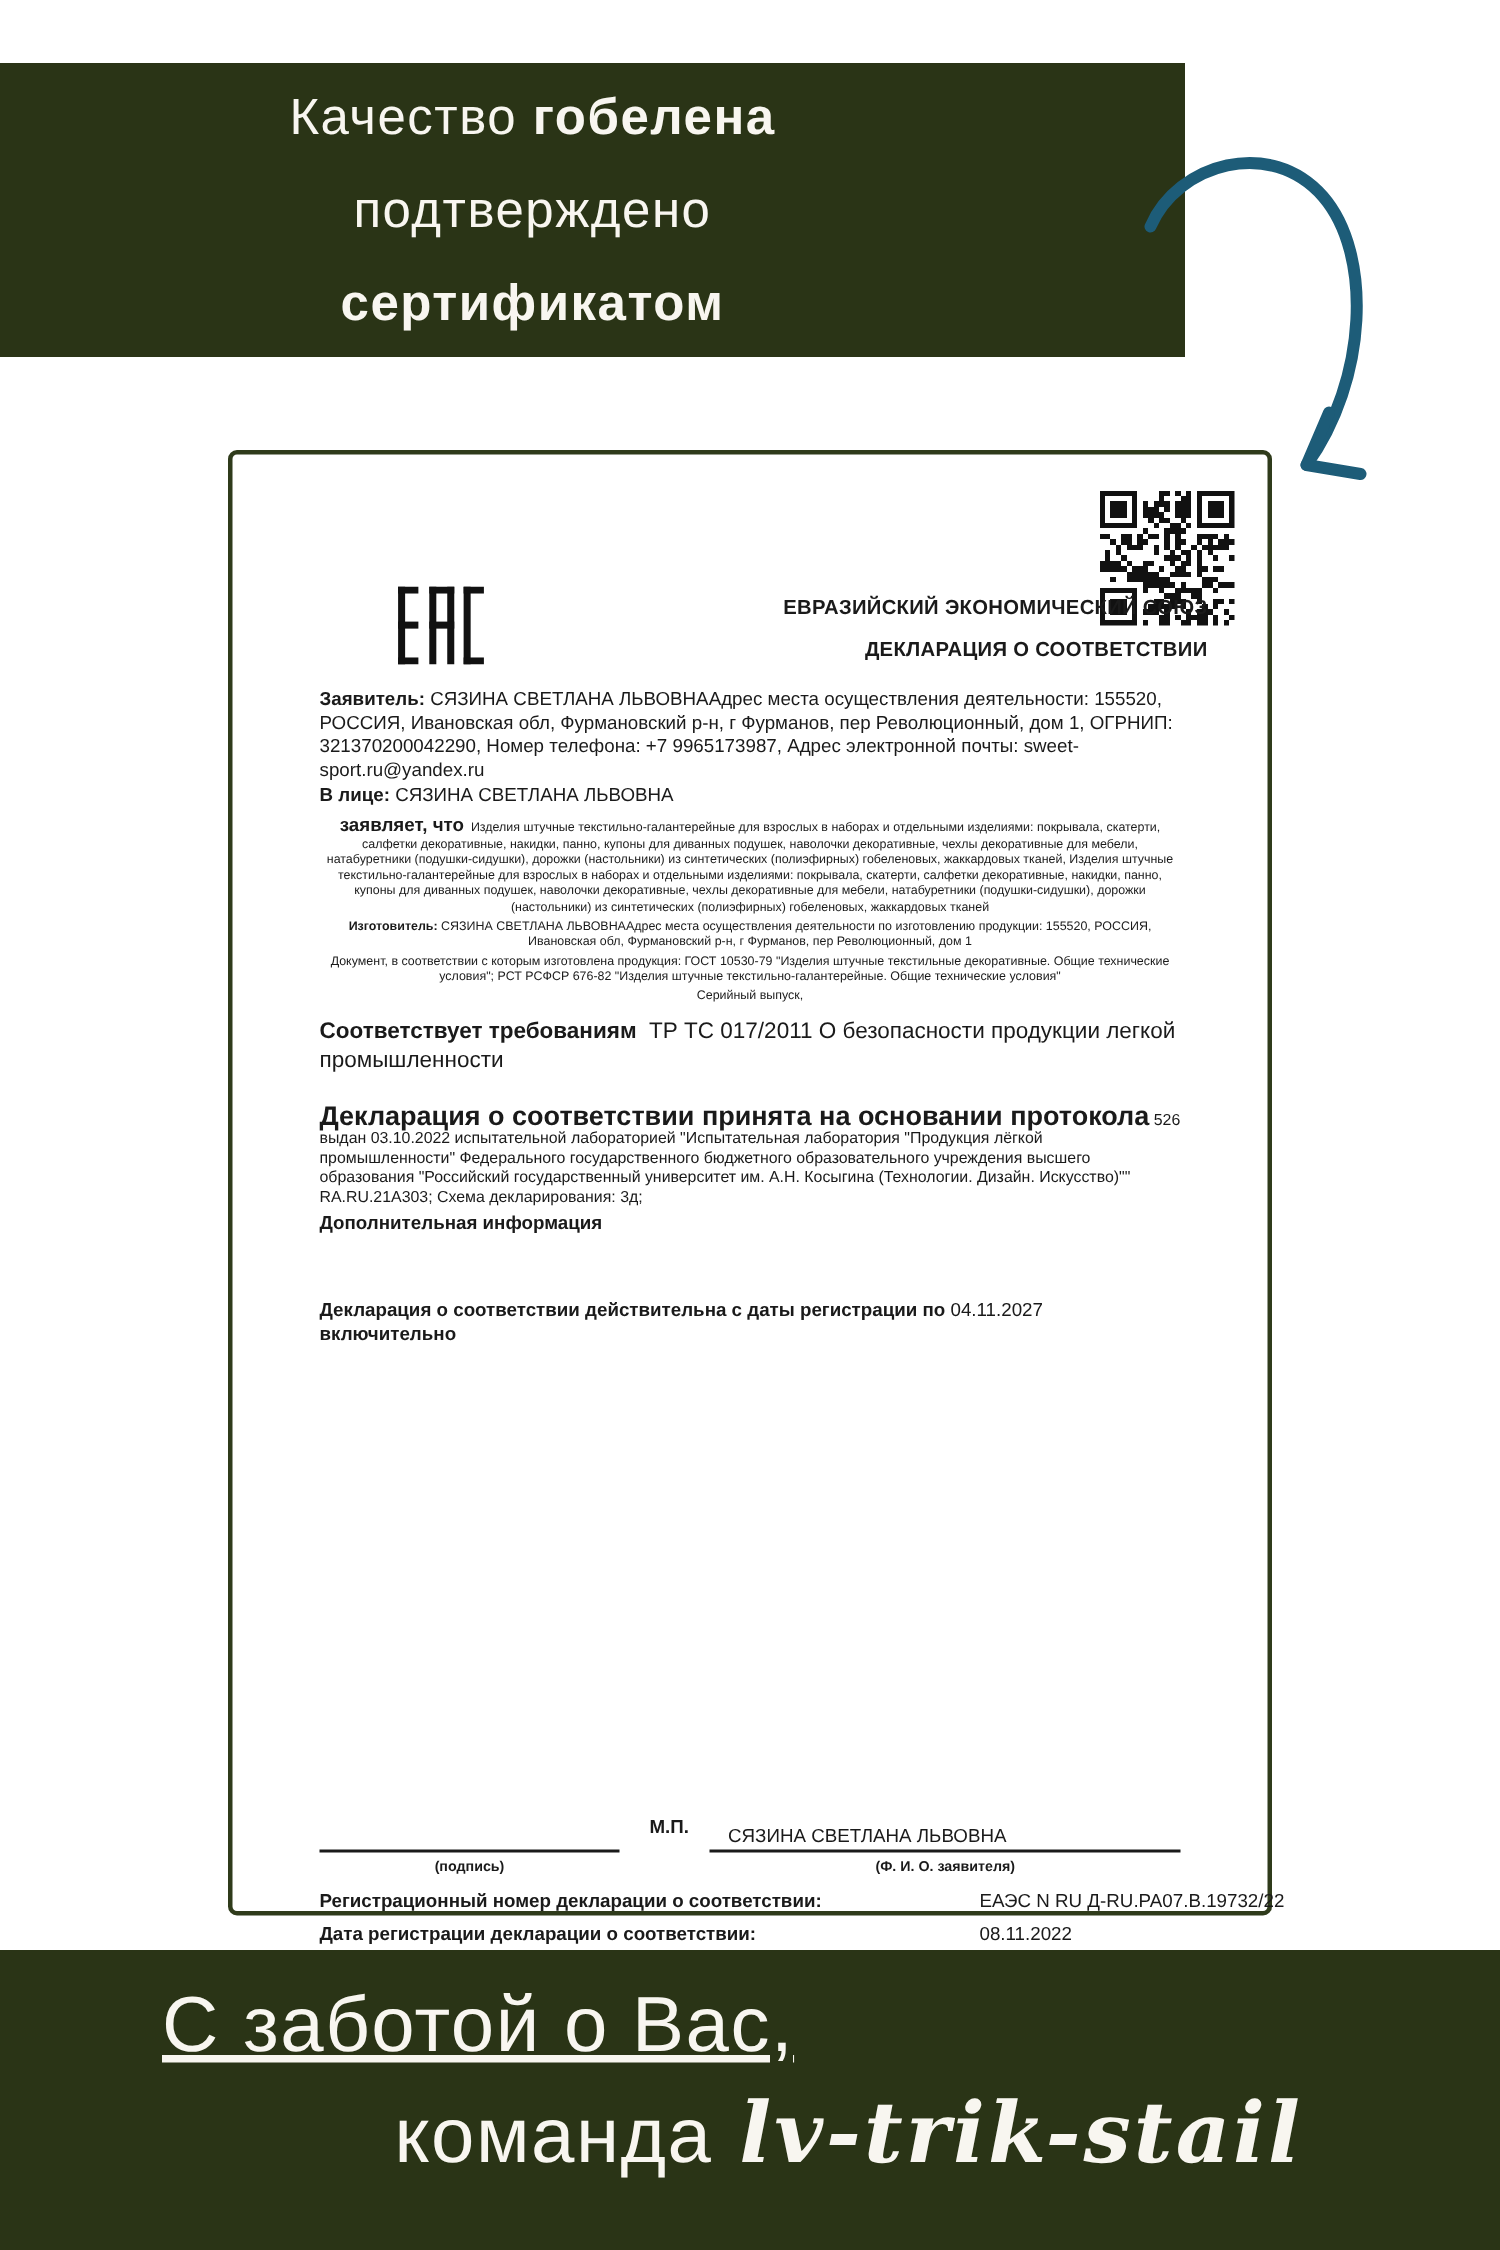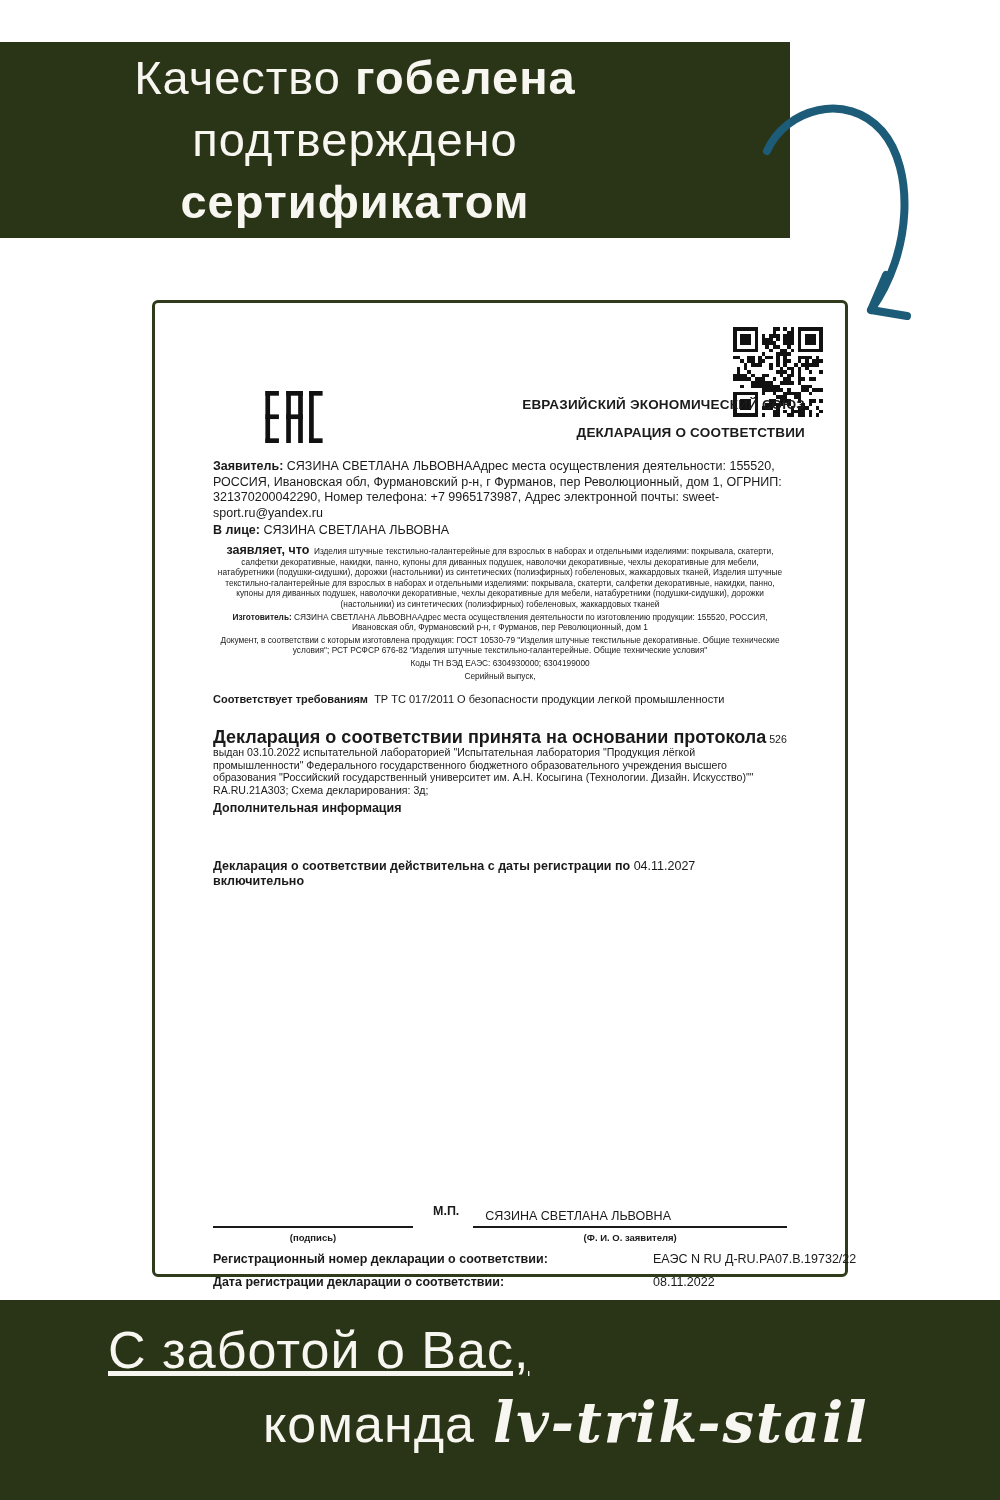--- a/index.html
+++ b/index.html
@@ -22,21 +22,21 @@
 
   
   .top-banner{
     position:absolute;left:0;top:42px;
     width:790px;height:196px;
     background:var(--banner-bg);
     color:var(--banner-text);
     display:flex;flex-direction:column;justify-content:center;
     padding-right:80px;
   }
-  .banner-line{text-align:center;line-height:62px;font-size:47px;letter-spacing:1px;white-space:nowrap;}
+  .banner-line{text-align:center;line-height:62px;font-size:34px;letter-spacing:1px;white-space:nowrap;}
   .banner-line .bold, .banner-line.bold{font-weight:700;}
 
   
   .arrow-svg{position:absolute;left:755px;top:103px;}
 
   
   .certificate{
     position:absolute;left:152px;top:300px;
     width:696px;height:977px;
     background:#fff;
@@ -50,21 +50,21 @@
 
   .cert-body{
     position:absolute;left:58px;right:58px;top:156px;bottom:18px;
     font-size:12.5px;line-height:15.6px;
   }
   .cert-body b{font-weight:700;}
   p.block{margin-bottom:2px;}
   .small{font-size:8.3px;line-height:10.6px;text-align:center;}
   .small .lbl{font-weight:700;}
   .declares-lead{font-weight:700;font-size:12.5px;}
-  .complies{margin-top:9px;font-size:11px;line-height:19px;}
+  .complies{margin-top:9px;font-size:15px;line-height:19px;}
   .basis{margin-top:22px;font-size:10.6px;line-height:12.8px;}
   .basis .lead{font-weight:700;font-size:18px;}
   .additional{margin-top:4px;font-weight:700;}
   .valid{margin-top:42px;}
   .spacer-big{height:312px;}
 
   
   .sig-row{display:flex;align-items:flex-end;}
   .sig-left{width:200px;text-align:center;}
   .sig-line{border-bottom:2px solid #1a1a1a;height:16px;}
@@ -455,21 +455,20 @@
 
       <p class="block"><b>Заявитель:</b> <span>СЯЗИНА СВЕТЛАНА ЛЬВОВНААдрес места осуществления деятельности: 155520, РОССИЯ, Ивановская обл, Фурмановский р-н, г Фурманов, пер Революционный, дом 1, ОГРНИП: 321370200042290, Номер телефона: +7 9965173987, Адрес электронной почты: sweet-sport.ru@yandex.ru</span></p>
 
       <p class="block"><b>В лице:</b> <span>СЯЗИНА СВЕТЛАНА ЛЬВОВНА</span></p>
 
       <p class="block small" style="margin-top:6px;"><span class="declares-lead">заявляет, что</span>&nbsp;&nbsp;<span>Изделия штучные текстильно-галантерейные для взрослых в наборах и отдельными изделиями: покрывала, скатерти, салфетки декоративные, накидки, панно, купоны для диванных подушек, наволочки декоративные, чехлы декоративные для мебели, натабуретники (подушки-сидушки), дорожки (настольники) из синтетических (полиэфирных) гобеленовых, жаккардовых тканей, Изделия штучные текстильно-галантерейные для взрослых в наборах и отдельными изделиями: покрывала, скатерти, салфетки декоративные, накидки, панно, купоны для диванных подушек, наволочки декоративные, чехлы декоративные для мебели, натабуретники (подушки-сидушки), дорожки (настольники) из синтетических (полиэфирных) гобеленовых, жаккардовых тканей</span></p>
 
       <p class="block small"><span class="lbl">Изготовитель:</span> <span>СЯЗИНА СВЕТЛАНА ЛЬВОВНААдрес места осуществления деятельности по изготовлению продукции: 155520, РОССИЯ, Ивановская обл, Фурмановский р-н, г Фурманов, пер Революционный, дом 1</span></p>
 
       <p class="block small">Документ, в соответствии с которым изготовлена продукция: ГОСТ 10530-79 "Изделия штучные текстильные декоративные. Общие технические условия"; РСТ РСФСР 676-82 "Изделия штучные текстильно-галантерейные. Общие технические условия"</p>
-      <p class="block small">Коды ТН ВЭД ЕАЭС: 6304930000; 6304199000</p>
       <p class="block small">Серийный выпуск,</p>
 
       <p class="block complies"><b>Соответствует требованиям</b>&nbsp; <span>ТР ТС 017/2011 О безопасности продукции легкой промышленности</span></p>
 
       <p class="block basis"><span class="lead">Декларация о соответствии принята на основании протокола</span> <span>526 выдан 03.10.2022  испытательной лабораторией "Испытательная лаборатория "Продукция лёгкой промышленности" Федерального государственного бюджетного образовательного учреждения высшего  образования "Российский государственный университет им. А.Н. Косыгина (Технологии. Дизайн. Искусство)"" RA.RU.21А303; Схема декларирования: 3д;</span></p>
 
       <p class="block additional">Дополнительная информация</p>
 
       <p class="block valid"><b>Декларация о соответствии действительна с даты регистрации по</b> <span>04.11.2027</span><br><b>включительно</b></p>
 

